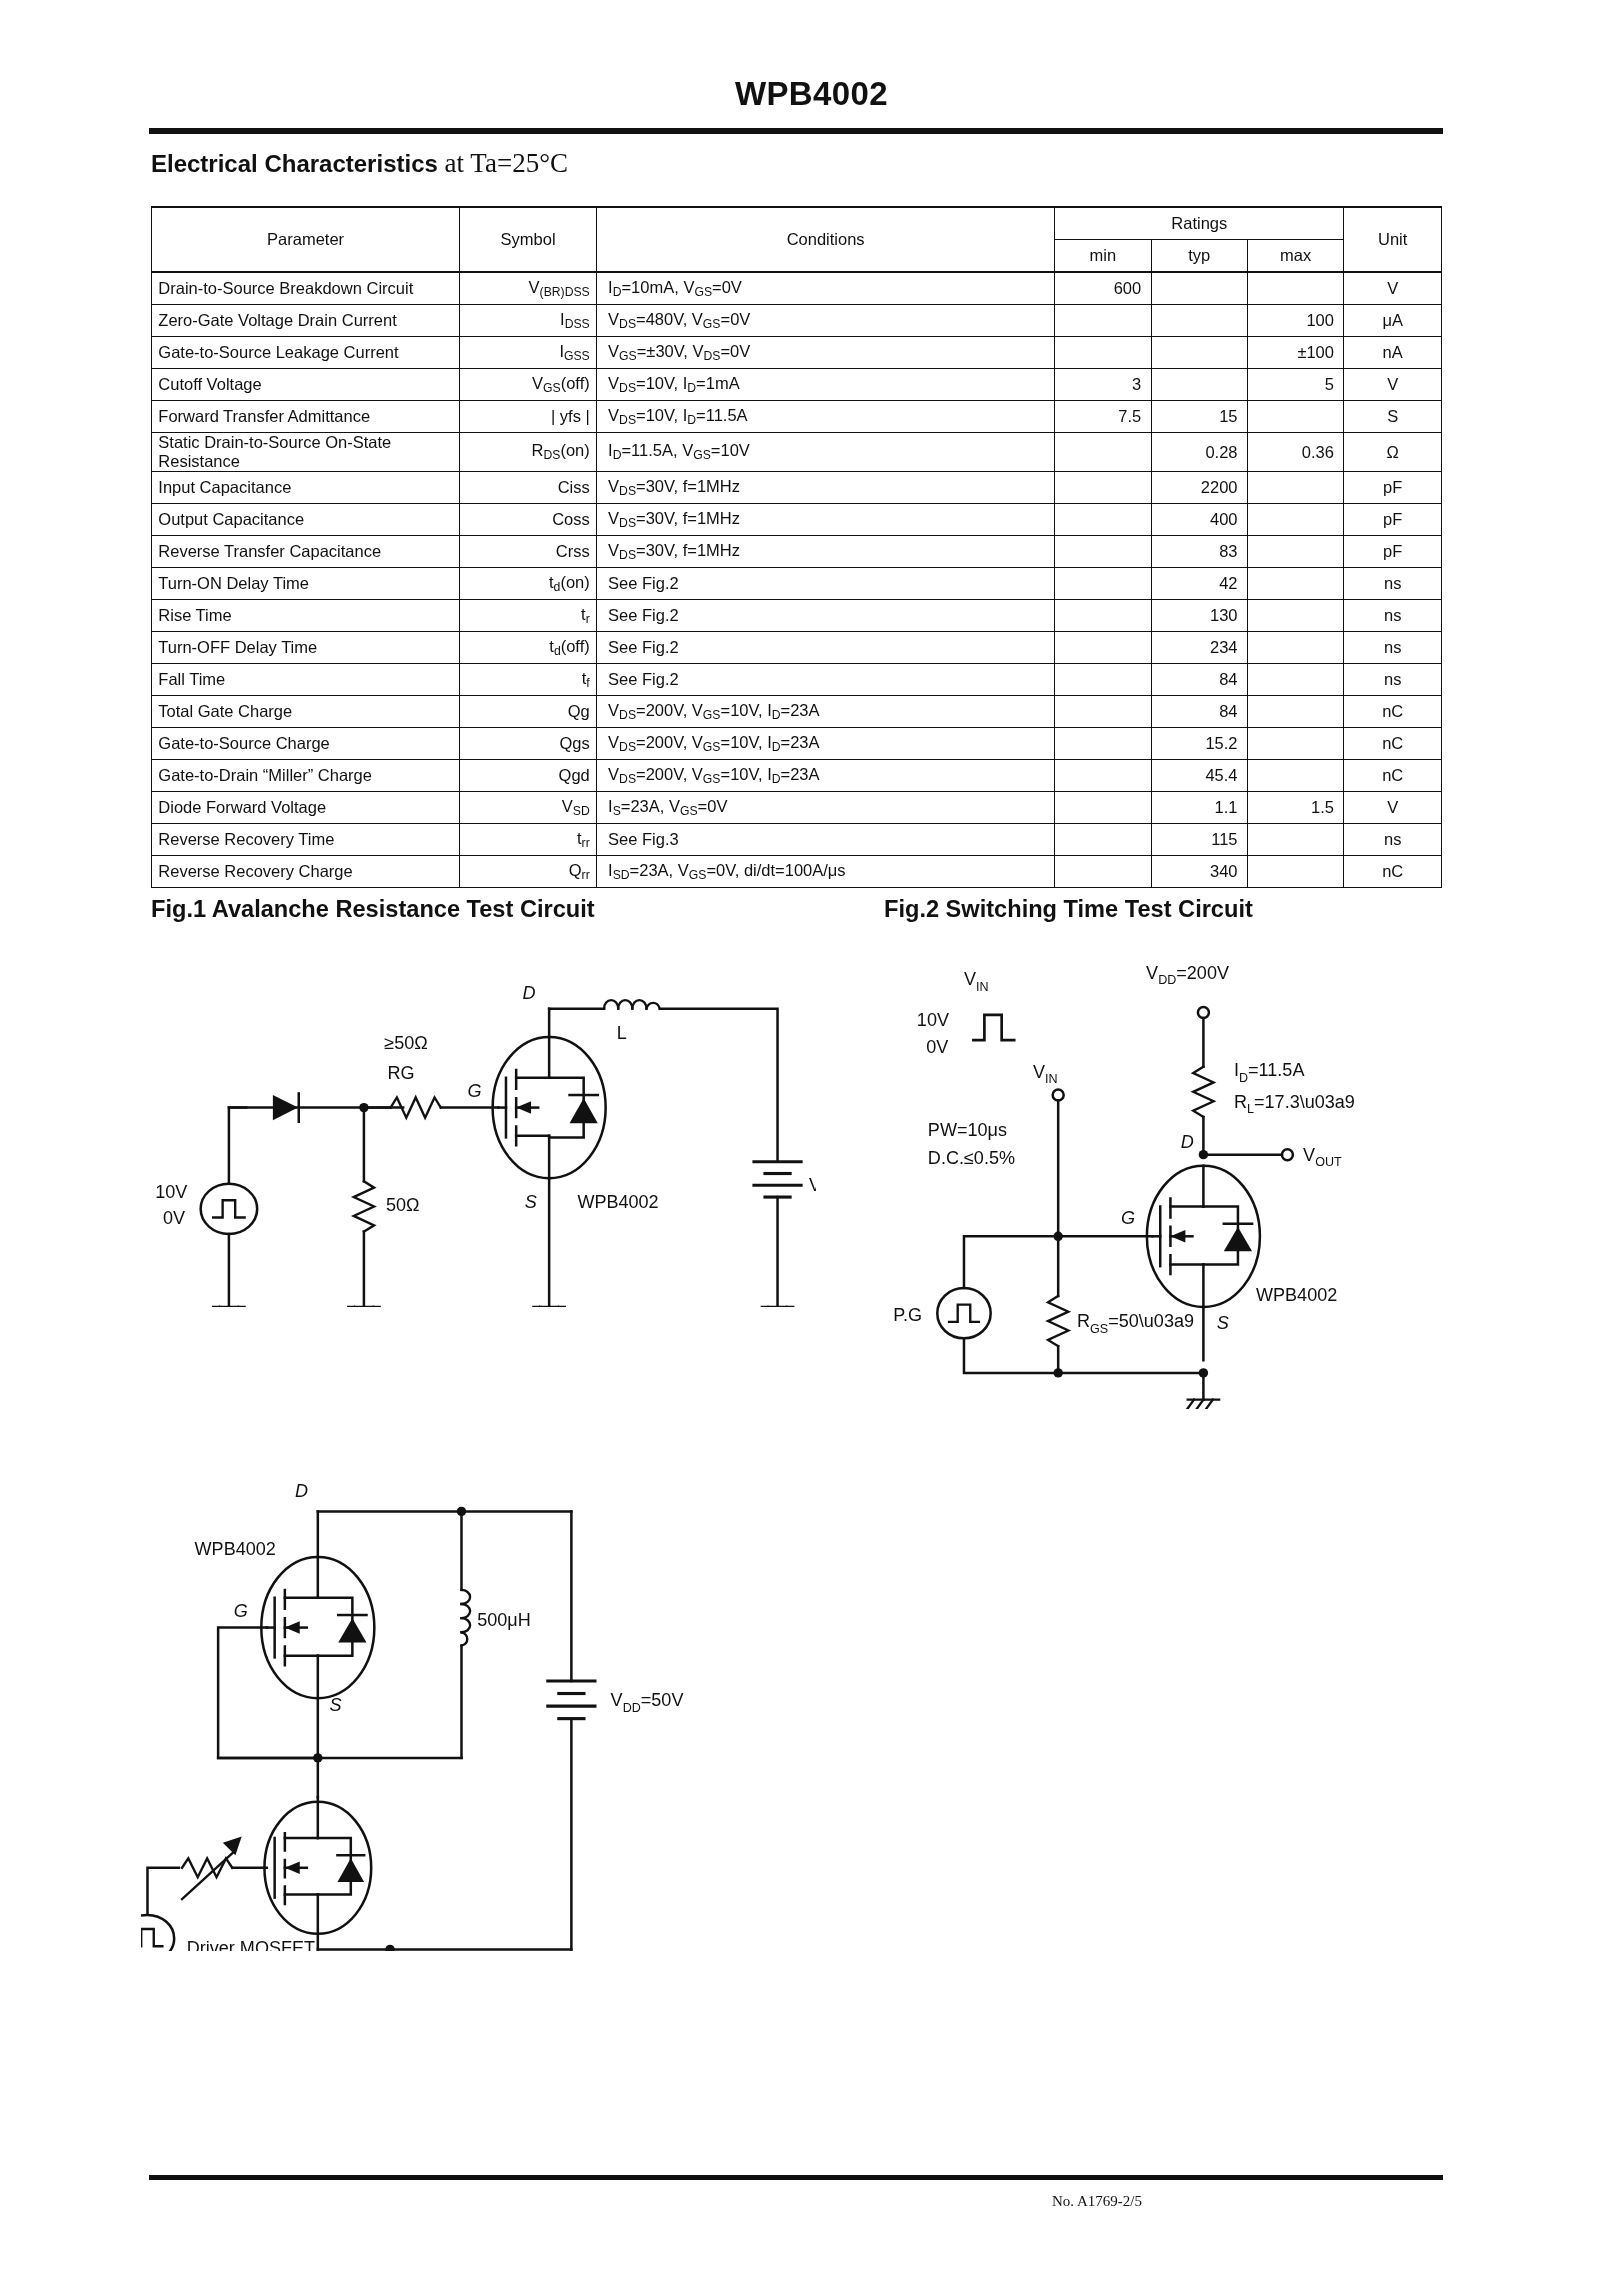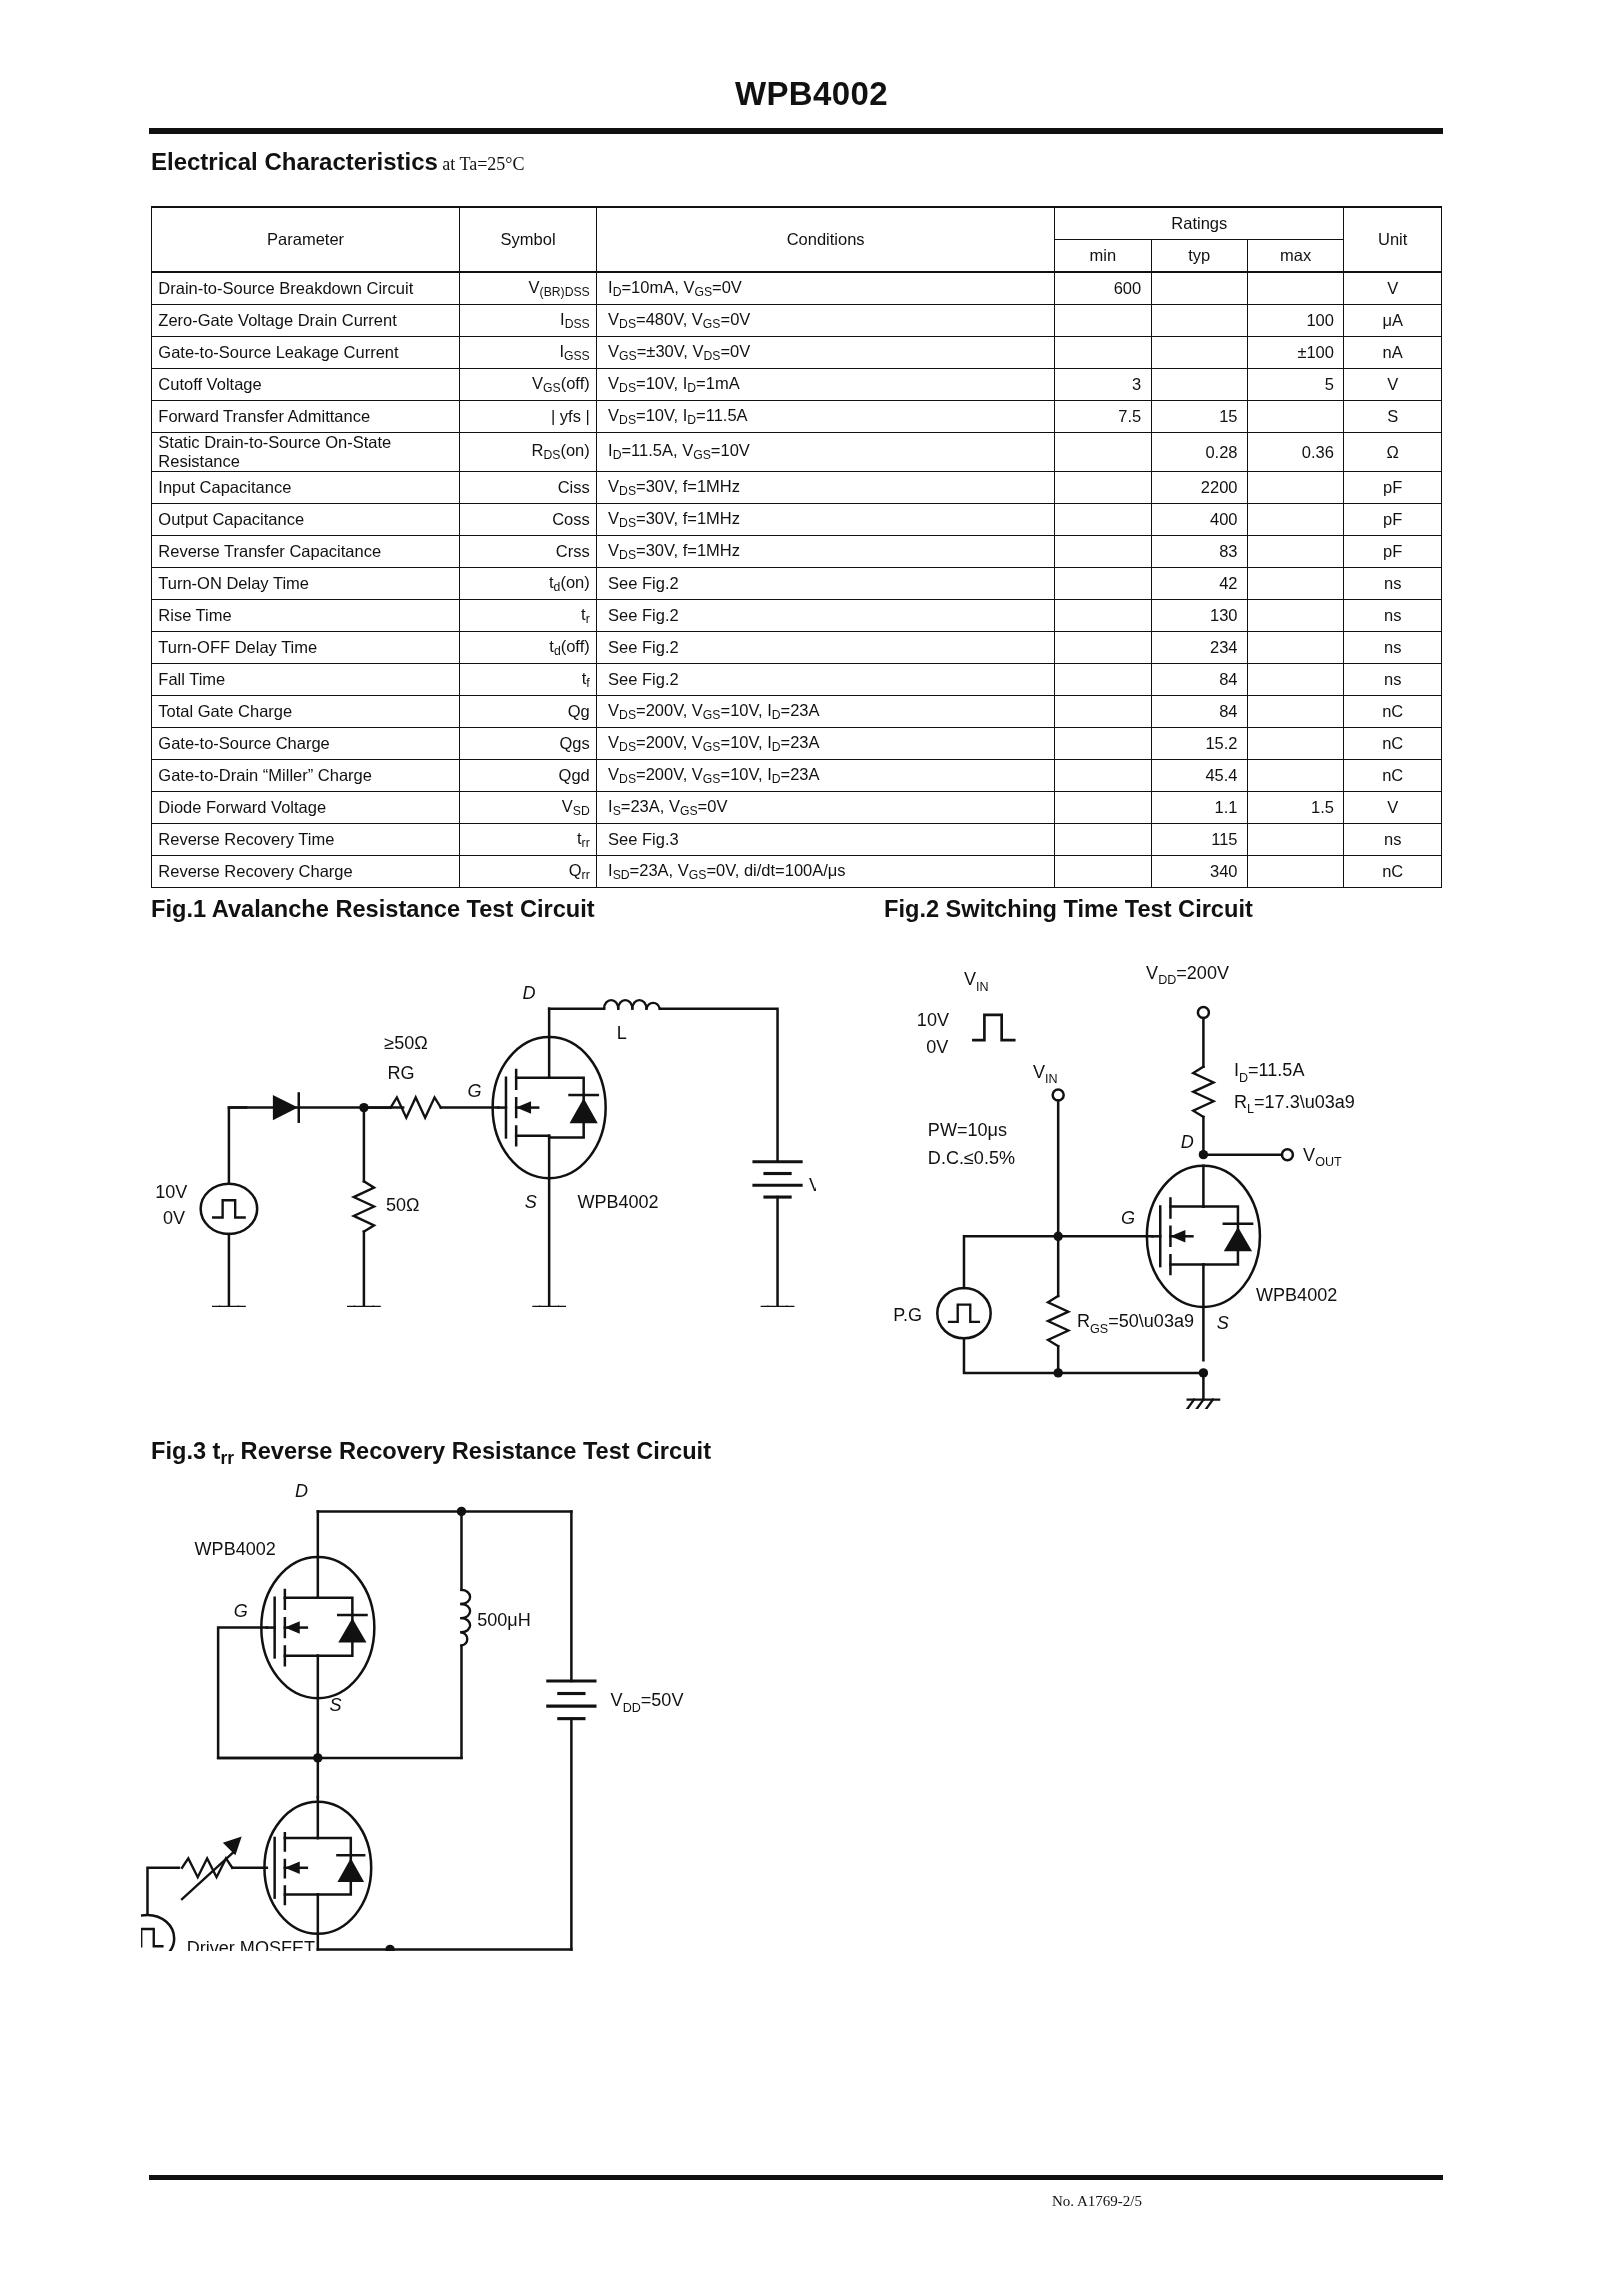--- a/index.html
+++ b/index.html
@@ -25,21 +25,21 @@
   .footer{
     position:absolute;right:157px;top:2193px;
     font-family:"Liberation Serif", serif;font-size:15px;
   }
 
   
   .sec-head{
     position:absolute;left:151px;top:148px;font-size:24px;font-weight:bold;
     white-space:nowrap;
   }
-  .sec-head .sub{font-weight:normal;font-family:"Liberation Serif",serif;font-size:18px;}
+  .sec-head .sub{font-weight:normal;font-family:"Liberation Serif",serif;font-size:27px;}
 
   
   table.ec{
     position:absolute;left:151px;top:206px;width:1291px;
     border-collapse:collapse;table-layout:fixed;
     font-size:16.5px;
   }
   table.ec td,table.ec th{
     border:1.2px solid #111;padding:0 6.3px;height:31px;font-weight:normal;
     vertical-align:middle;
@@ -279,23 +279,20 @@
           <td class="num"></td>
           <td class="num">340</td>
           <td class="num"></td>
           <td class="unit">nC</td>
         </tr>
       </tbody>
   </table>
 
   <div class="figcap" id="cap1">Fig.1 Avalanche Resistance Test Circuit</div>
   <div class="figcap" id="cap2">Fig.2 Switching Time Test Circuit</div>
-  <div class="figcap" id="cap3">
-    <span>Fig.3 t</span><sub>rr</sub><span> Reverse Recovery Resistance Test Circuit</span>
-  </div>
 
   <div class="fig" id="fig1">
   <svg width="675" height="369" viewBox="0 0 860 470">
     <g fill="none" stroke="#111" stroke-width="3.2" stroke-linecap="square">
 
       <ellipse cx="112" cy="345" rx="36" ry="32"></ellipse>
       <path d="M92 356 h12 v-22 h16 v22 h12" stroke-width="3"></path>
 
       <path d="M112 313 v-97 h22"></path>
       <path d="M112 377 v93"></path>

